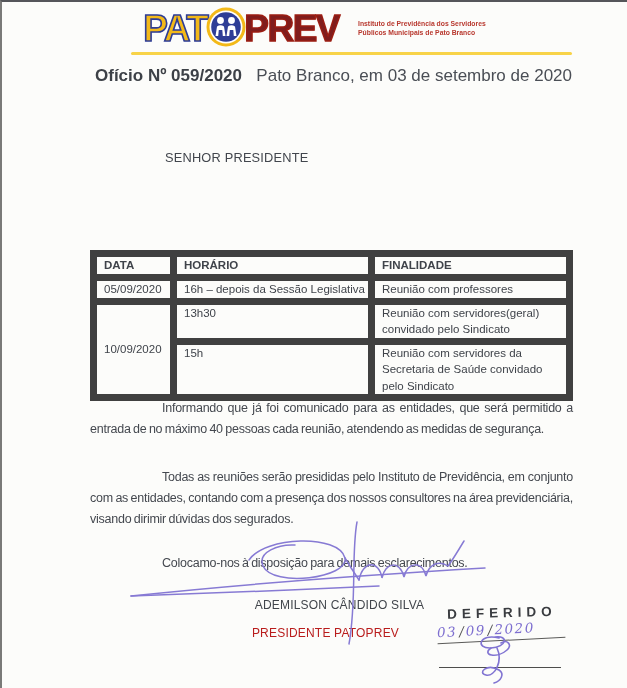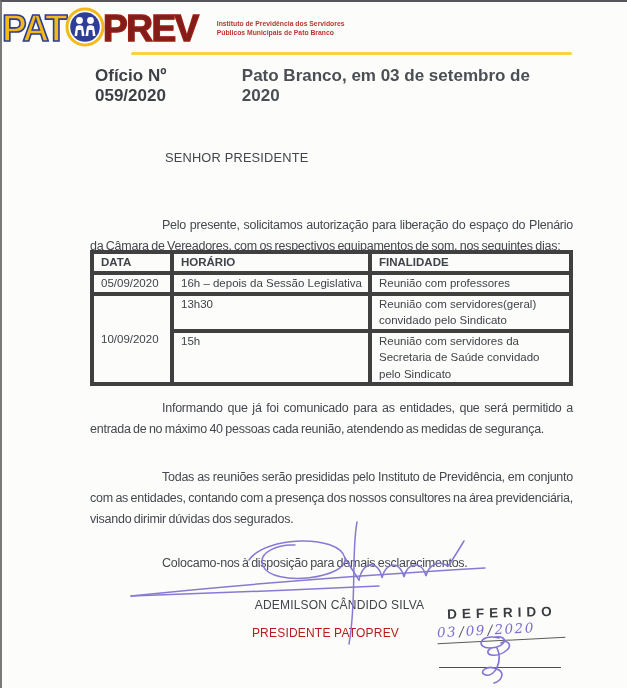--- a/index.html
+++ b/index.html
@@ -3,44 +3,44 @@
 <meta charset="utf-8">
 <style>
   html,body{margin:0;padding:0;background:#e9e9e9;}
   .page{
     position:relative;width:627px;height:688px;margin:0 auto;
     background:#fcfcfa;overflow:hidden;box-sizing:border-box;
     border-top:2px solid #55565a;border-left:2px solid #7a7a78;
     font-family:"Liberation Sans",sans-serif;color:#44484f;
   }
   
-  .logo-row{position:absolute;top:4px;left:0;width:100%;display:flex;align-items:center;gap:19px;}
+  .logo-row{position:absolute;top:4px;left:0;width:100%;display:flex;justify-content:center;align-items:center;gap:19px;}
   .wordmark{display:flex;align-items:center;font-weight:bold;font-style:normal;line-height:1;}
   .wm-text{font-size:37px;letter-spacing:-1.5px;font-weight:bold;}
   .wm-pat{color:#f3b918;-webkit-text-stroke:1.6px #2e3d96;text-shadow:0 0 1px #2e3d96;}
   .wm-prev{color:#7f1d1d;-webkit-text-stroke:1.4px #9c1d12;text-shadow:0 0 1px #9c1d12;}
   .logo-icon{margin:0 -3px 0 -2px;display:block;}
   .logo-sub{font-size:6.8px;font-weight:bold;color:#b8382e;line-height:1.3;text-align:left;}
   .gold-rule{position:absolute;top:50px;left:129px;width:441px;height:3px;background:#f8d348;border-radius:2px;}
   .oficio-row{position:absolute;top:64px;left:93px;width:477px;display:flex;justify-content:space-between;font-size:17px;}
   .oficio-num{font-weight:bold;color:#3d4147;}
-  .city-date{color:#4a4e55;font-weight:bold;}
+  .city-date{color:#4a4e55;}
   
   .salutation{position:absolute;top:148px;left:163px;font-size:12.8px;color:#42464d;letter-spacing:.2px;}
   .para{position:absolute;left:88px;width:483px;font-size:12.5px;line-height:21px;text-align:justify;
         letter-spacing:-.25px;word-spacing:-.8px;color:#44484f;}
   .indent{text-indent:72px;}
   #para1{top:200px;}
   #para2{top:383px;}
   #para3{top:452px;}
   #para4{top:538px;text-align:left;}
   
   .sched-table{position:absolute;top:248px;left:88px;width:483px;border-collapse:collapse;table-layout:fixed;
                font-size:11.5px;line-height:16.5px;color:#3f434a;}
-  .sched-table th,.sched-table td{border:4px solid #404040;padding:0 7px;vertical-align:top;text-align:left;}
+  .sched-table th,.sched-table td{border:7px solid #404040;padding:0 7px;vertical-align:top;text-align:left;}
   .sched-table th{font-weight:bold;height:17px;}
   .col-date{width:80px;}
   .col-time{width:198px;}
   .nowrap{white-space:nowrap;overflow:hidden;}
   .just{text-align:justify;text-align-last:left;}
   .mid{vertical-align:middle !important;}
   
   .sig-svg{position:absolute;left:115px;top:512px;width:375px;height:135px;pointer-events:none;z-index:3;}
   .sig-name{position:absolute;top:596px;left:235px;width:205px;text-align:center;font-size:12px;color:#41454b;letter-spacing:.2px;}
   .sig-title{position:absolute;top:624px;left:221px;width:205px;text-align:center;font-size:12px;color:#b91c1c;letter-spacing:.2px;}
@@ -85,21 +85,20 @@
 
   <div class="gold-rule"></div>
 
   <div class="oficio-row">
     <span class="oficio-num">Ofício Nº 059/2020</span>
     <span class="city-date">Pato Branco, em 03 de setembro de 2020</span>
   </div>
 
   <div class="salutation">SENHOR PRESIDENTE</div>
 
-  <p class="para indent" id="para1">Pelo presente, solicitamos autorização para liberação do espaço do Plenário da Câmara de Vereadores, com os respectivos equipamentos de som, nos seguintes dias:</p>
 
   <table class="sched-table">
     <colgroup>
         <col class="col-date">
         <col class="col-time">
         <col>
       </colgroup>
     <tbody>
         <tr>
       <th>DATA</th>

